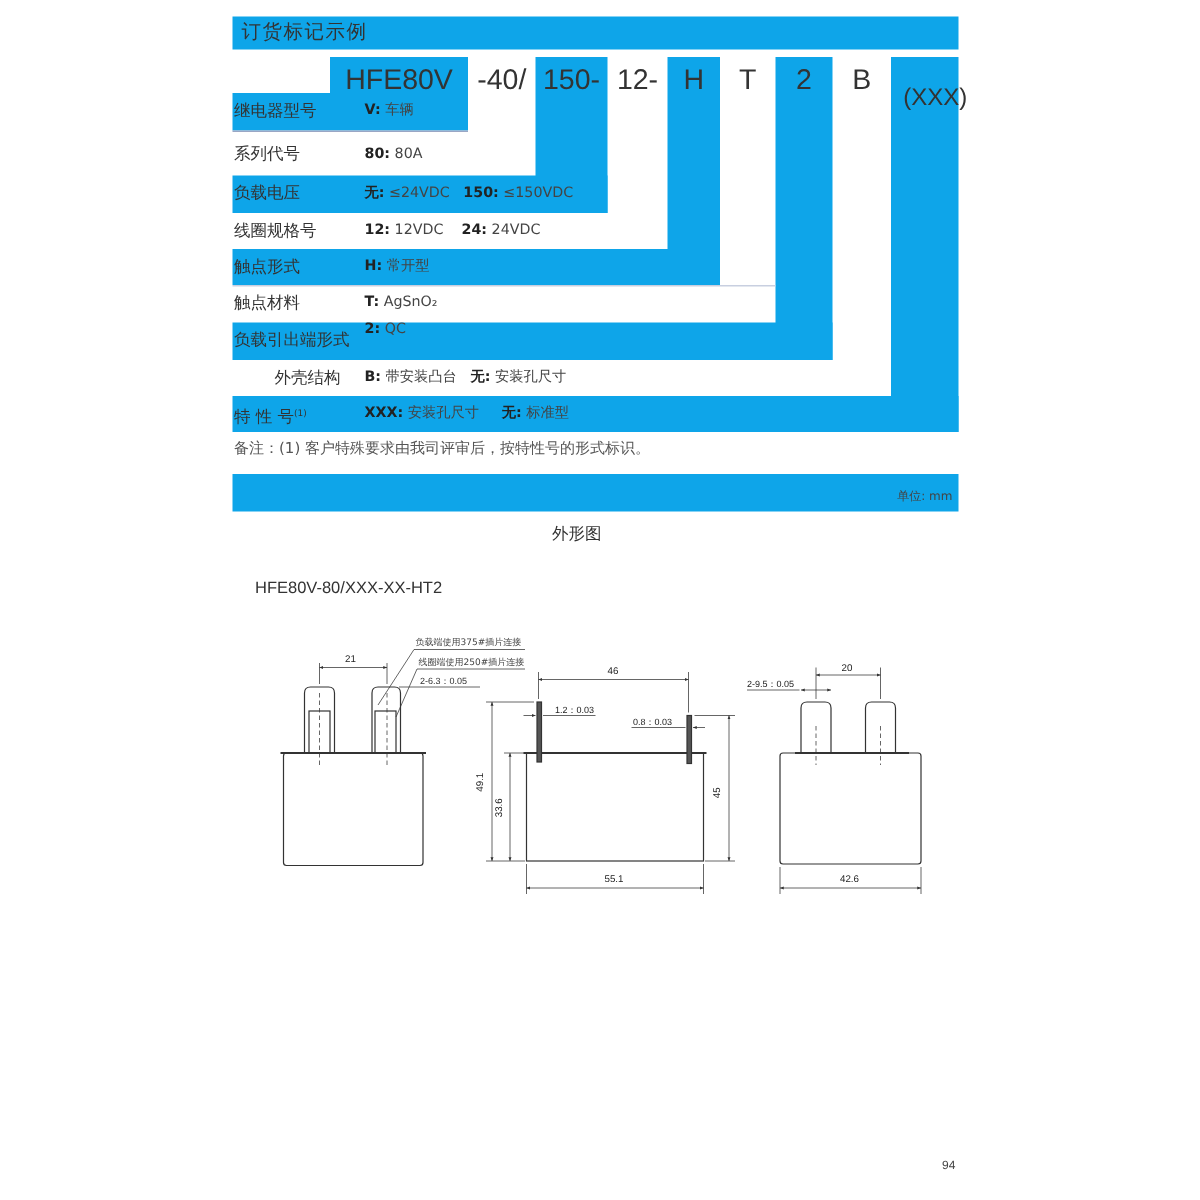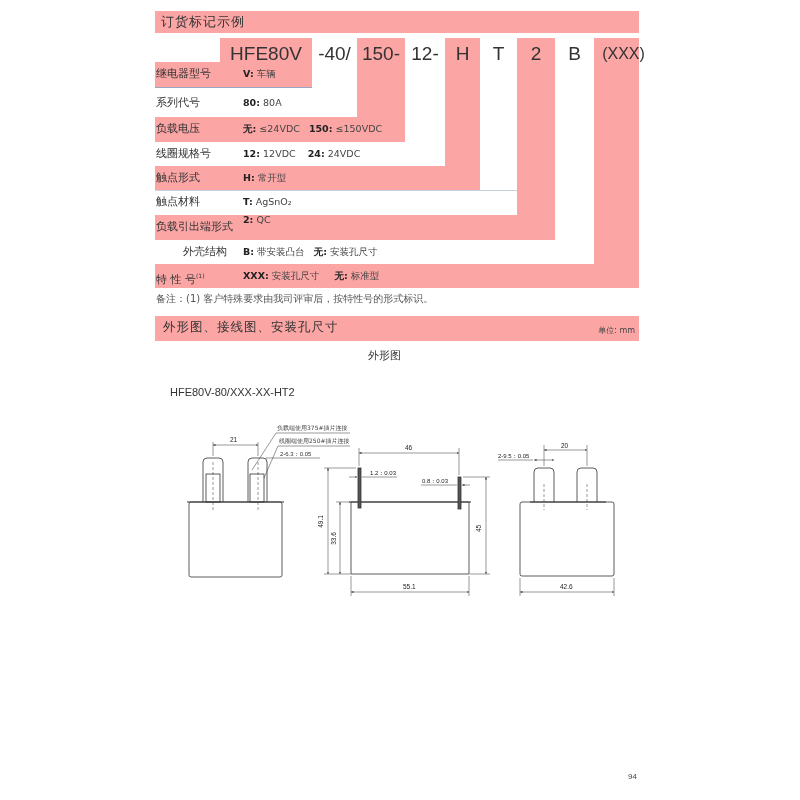--- a/index.html
+++ b/index.html
@@ -1,19 +1,19 @@
 <!DOCTYPE html>
 <html><head>
 <meta charset="utf-8">
 <style>
   * { box-sizing: border-box; margin: 0; padding: 0; }
   html, body { width: 800px; height: 800px; background: #ffffff; overflow: hidden; }
   body { position: relative; font-family: "DejaVu Sans", "Liberation Sans", sans-serif; color: #222; }
   .abs { position: absolute; }
-  .band { background: #fca5a5; }
+  .band { background: #0ea5e9; }
   .hdr { font-size: 13px; color: #333; padding-left: 6px; line-height: 22px; letter-spacing: 1px; }
   .seg { font-family: "Liberation Sans", sans-serif; font-size: 19px; color: #333; text-align: center; line-height: 24px; }
   .rowlabel { font-size: 11px; color: #333; left: 156px; line-height: 24px; }
   .rowval { font-size: 9.5px; color: #444; left: 243px; line-height: 24px; white-space: nowrap; }
   .rowval b { font-weight: bold; color: #222; }
   .note { font-size: 10px; color: #555; }
   .units { font-size: 8px; color: #444; }
 </style>
 </head>
 <body>
@@ -38,21 +38,21 @@
 <div class="abs" style="left:155px; top:190px; width:362px; height:1px; background:#c8cfe0;"></div>
 
 <div class="abs seg" style="left:220px; top:42px; width:92px;">HFE80V</div>
 <div class="abs seg" style="left:312px; top:42px; width:45px;">-40/</div>
 <div class="abs seg" style="left:357px; top:42px; width:48px;">150-</div>
 <div class="abs seg" style="left:405px; top:42px; width:40px;">12-</div>
 <div class="abs seg" style="left:445px; top:42px; width:35px;">H</div>
 <div class="abs seg" style="left:480px; top:42px; width:37px;">T</div>
 <div class="abs seg" style="left:517px; top:42px; width:38px;">2</div>
 <div class="abs seg" style="left:555px; top:42px; width:39px;">B</div>
-<div class="abs seg" style="left:594px; top:42px; width:59px; font-size:16px;">(XXX)</div>
+<div class="abs seg" style="left:594px; top:54px; width:59px; font-size:16px;">(XXX)</div>
 
 <div class="abs rowlabel" style="top:62px;">继电器型号</div>
 <div class="abs rowval" style="top:62px;"><b>V:</b><span> 车辆</span></div>
 
 <div class="abs rowlabel" style="top:91px;">系列代号</div>
 <div class="abs rowval" style="top:91px;"><b>80:</b><span> 80A</span></div>
 
 <div class="abs rowlabel" style="top:117px;">负载电压</div>
 <div class="abs rowval" style="top:117px;"><b>无:</b><span> ≤24VDC</span>&nbsp;&nbsp;&nbsp;<b>150:</b><span> ≤150VDC</span></div>
 
@@ -70,21 +70,20 @@
 
 <div class="abs rowlabel" style="top:240px;margin-left:27px;">外壳结构</div>
 <div class="abs rowval" style="top:240px;"><b>B:</b><span> 带安装凸台</span>&nbsp;&nbsp;&nbsp;<b>无:</b><span> 安装孔尺寸</span></div>
 
 <div class="abs rowlabel" style="top:264px;"><span>特 性 号</span><sup style="font-size:6px;">(1)</sup></div>
 <div class="abs rowval" style="top:264px;"><b>XXX:</b><span> 安装孔尺寸</span>&nbsp;&nbsp;&nbsp;&nbsp;&nbsp;<b>无:</b><span> 标准型</span></div>
 
 <div class="abs note" style="left:156px; top:292px;">备注：(1) 客户特殊要求由我司评审后，按特性号的形式标识。</div>
 
 <div class="abs band" style="left:155px; top:316px; width:484px; height:25px;">
-  <span class="abs" style="left:8px; top:3px; font-size:12.5px; color:#333; letter-spacing:1px;">外形图、接线图、安装孔尺寸</span>
   <span class="abs units" style="right:4px; top:9px;">单位: mm</span>
 </div>
 
 <div class="abs" style="left:368px; top:348px; font-size:11px; color:#333;">外形图</div>
 <div class="abs" style="left:170px; top:386px; font-family:'Liberation Sans',sans-serif; font-size:11px; color:#333;">HFE80V-80/XXX-XX-HT2</div>
 
 <svg class="abs" style="left:0; top:0;" width="800" height="800" viewBox="0 0 800 800">
   <defs>
     <marker id="arr" markerWidth="6" markerHeight="6" refX="5" refY="3" orient="auto-start-reverse">
       <path d="M0,1 L5,3 L0,5 Z" fill="#333"></path>

